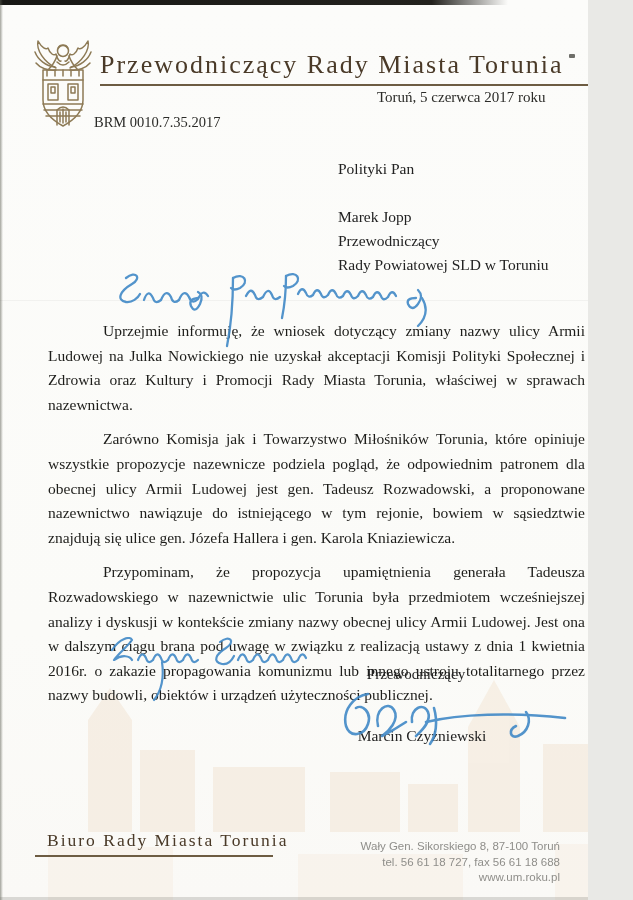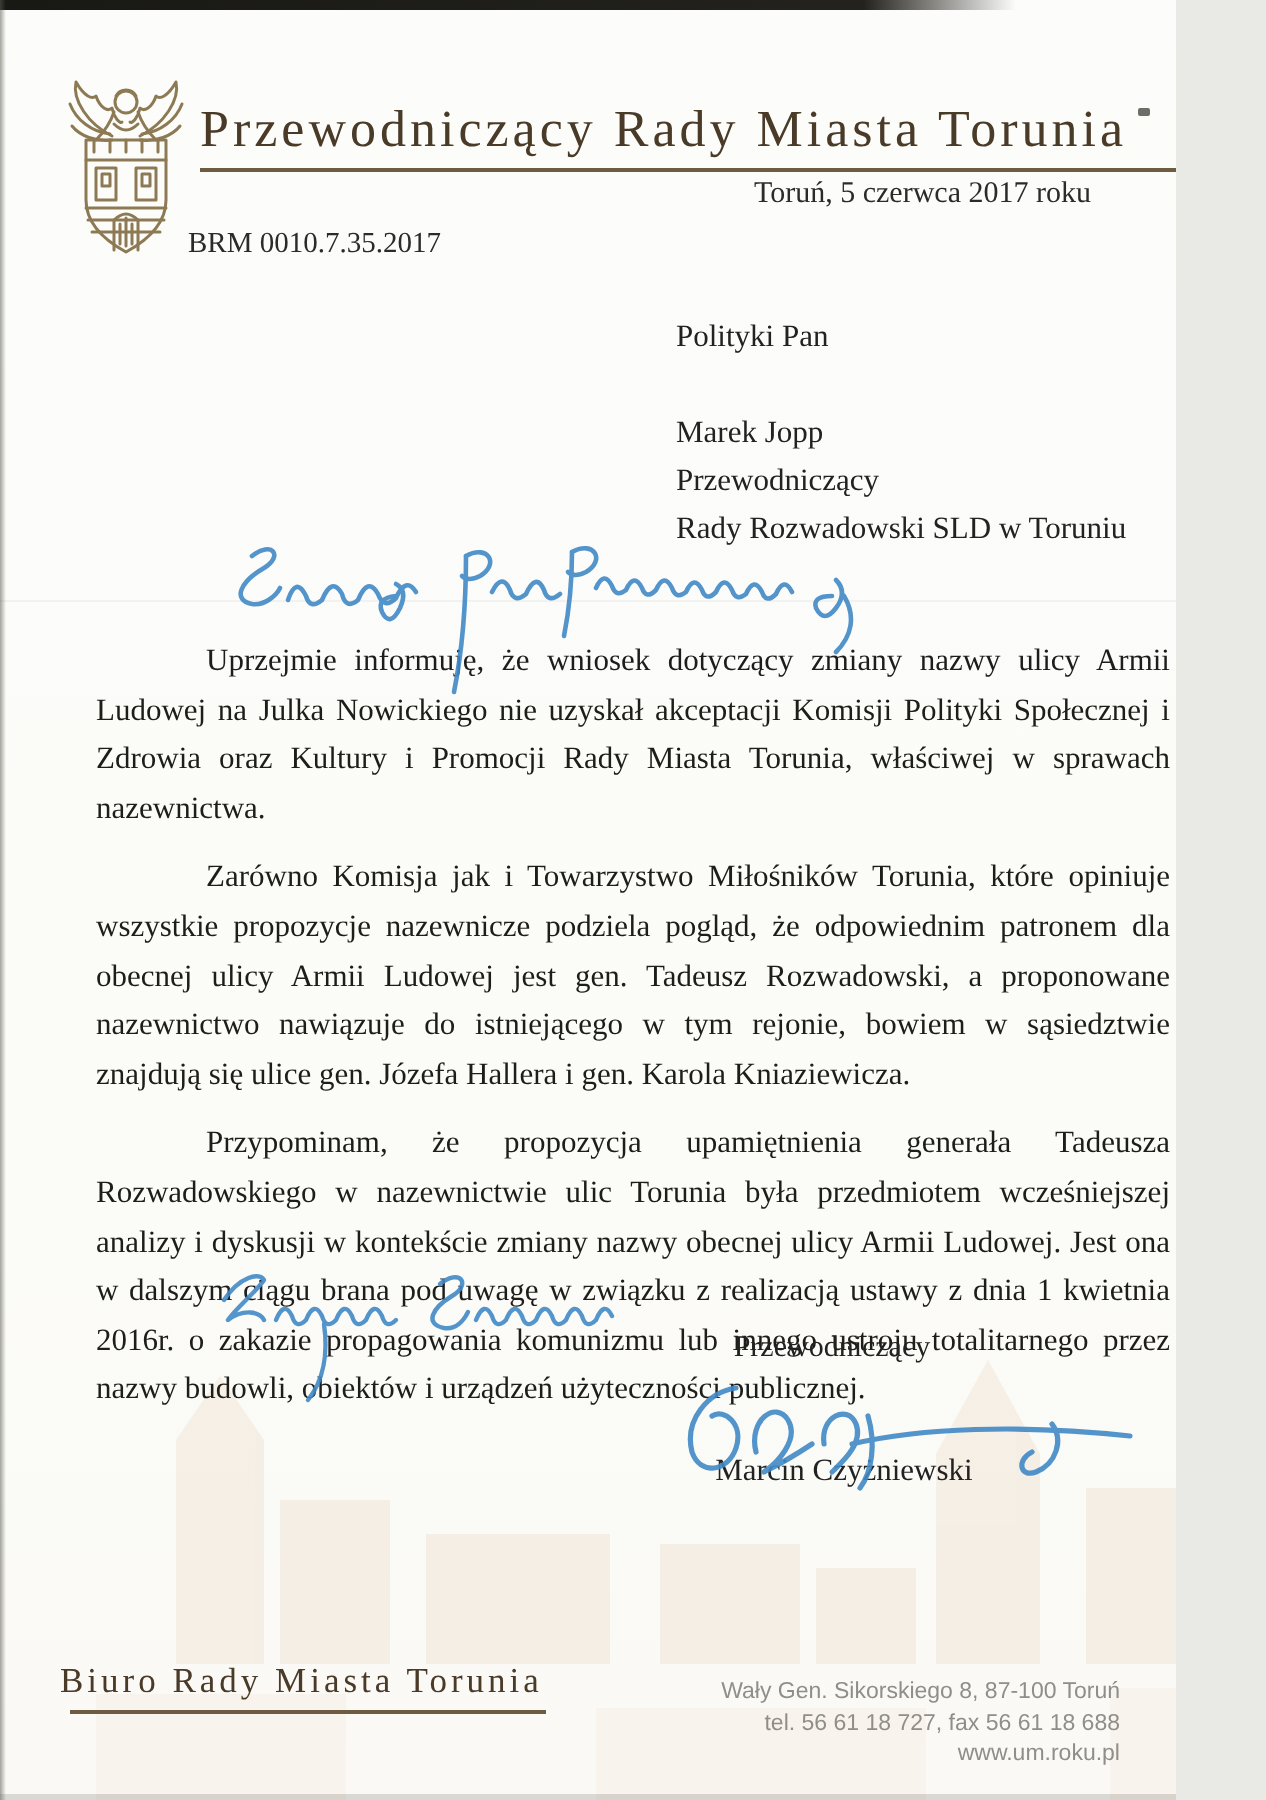--- a/index.html
+++ b/index.html
@@ -52,21 +52,21 @@
     text-align:justify;text-indent:55px;
   }
 
   
   .sign-block{position:absolute;left:338px;top:663px;width:156px;text-align:center;font-size:15px;color:#222;line-height:22px;}
   .sign-name{position:absolute;left:344px;top:727px;width:156px;text-align:center;font-size:15.5px;color:#222;}
   .autograph{position:absolute;left:330px;top:692px;width:250px;height:60px;z-index:3;}
 
   
   .footer-office{
-    position:absolute;left:30px;top:830px;
+    position:absolute;left:47px;top:830px;
     font-size:17.5px;letter-spacing:2px;color:#4a3a28;white-space:nowrap;
   }
   .footer-rule{position:absolute;left:35px;top:855px;width:238px;height:1.5px;background:#6d5c42;}
   .footer-address{
     position:absolute;right:28px;top:839px;width:280px;text-align:right;
     font-family:"Liberation Sans", sans-serif;font-size:11.5px;color:#8f8e8a;line-height:15.5px;
   }
 </style>
 </head>
 <body>
@@ -124,21 +124,21 @@
 
     <div class="page-title">Przewodniczący Rady Miasta Torunia</div>
     <div class="header-rule"></div>
     <div class="date-line">Toruń, 5 czerwca 2017 roku</div>
     <div class="ref-number">BRM 0010.7.35.2017</div>
 
     <div class="recipient">
       <div class="salutation">Polityki Pan</div>
       <div>Marek Jopp</div>
       <div>Przewodniczący</div>
-      <div>Rady Rozwadowski SLD w Toruniu</div>
+      <div>Rady Powiatowej SLD w Toruniu</div>
     </div>
 
     <svg class="hw-greeting" viewBox="0 0 340 100" aria-label="Szanowny Panie Przewodniczący">
       <g stroke="#4189c7" fill="none" stroke-width="2.3" stroke-linecap="round" stroke-linejoin="round" opacity="0.9">
         <path d="M26,14 C36,6 42,14 32,20 C20,27 16,36 26,38 C32,39 38,34 40,30"></path>
         <path d="M44,36 q4,-12 9,-2 q2,7 8,2 q5,-12 10,-3 q2,8 8,3 q5,-12 10,-3 q3,8 9,2 q5,-11 10,-3"></path>
         <path d="M98,28 q6,3 2,12 q-5,10 -9,2 q-3,-7 7,-8"></path>
         <path d="M133,14 C133,40 131,62 127,82"></path>
         <path d="M133,14 C144,8 150,18 140,24 C136,26 133,26 131,24"></path>
         <path d="M146,32 q5,-10 9,-1 q2,7 8,2 q5,-11 9,-2 q2,7 8,2"></path>

